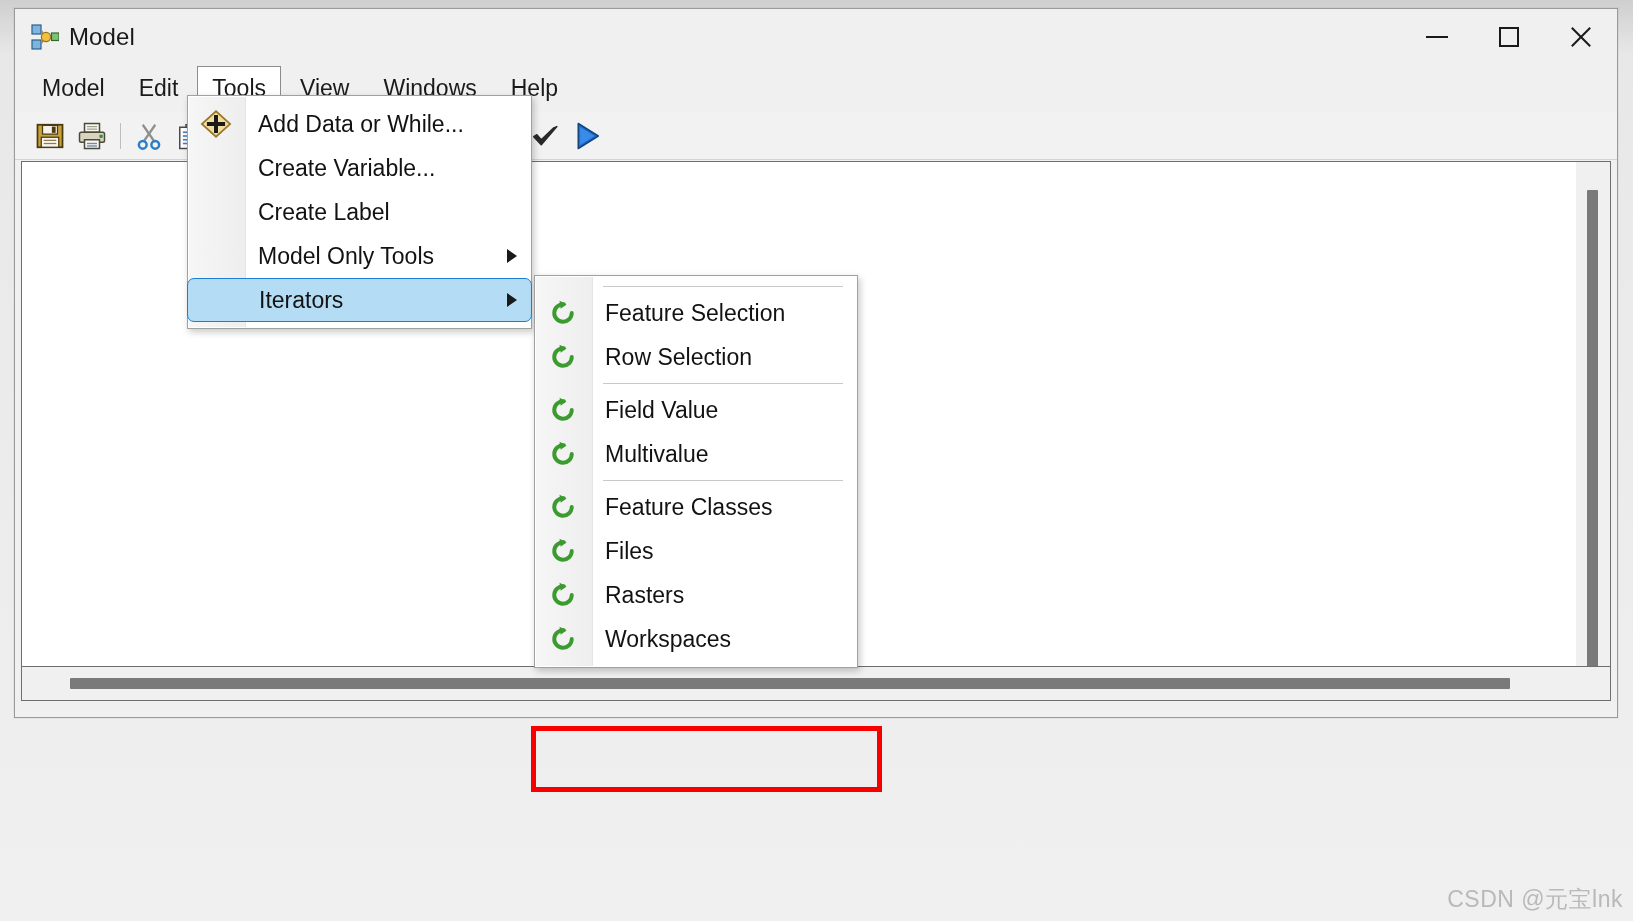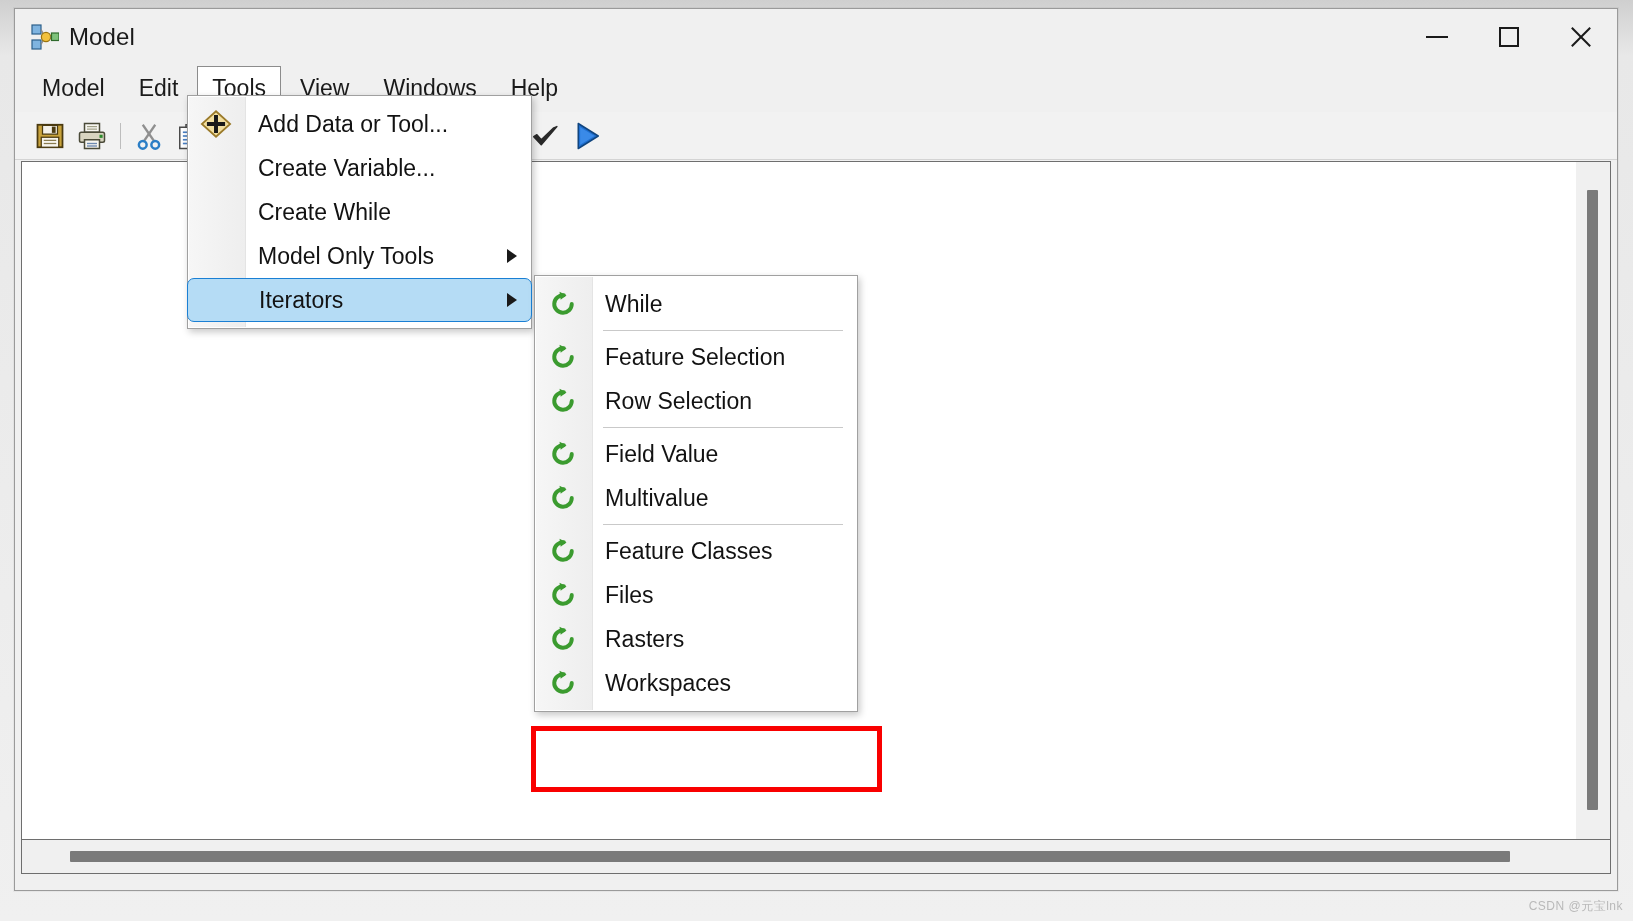--- a/index.html
+++ b/index.html
@@ -15,21 +15,21 @@
     font-family: "Liberation Sans", sans-serif;
     background: linear-gradient(to bottom, #cfcfcf 0%, #e8e8e8 6%, #f0f0f0 100%);
   }
 
   
   .window {
     position: absolute;
     left: 14px;
     top: 8px;
     width: 1604px;
-    height: 883px;
+    height: 710px;
     background: #f0f0f0;
     border: 1px solid #9a9a9a;
     box-sizing: border-box;
     box-shadow: 0 0 0 1px rgba(0,0,0,0.04);
   }
 
   
   .titlebar {
     position: absolute;
     left: 0; top: 0;
@@ -289,21 +289,21 @@
     box-sizing: border-box;
     z-index: 95;
     pointer-events: none;
   }
 
   
   .watermark {
     position: absolute;
     right: 10px;
     bottom: 6px;
-    font-size: 12px;
+    font-size: 23px;
     color: #b9b9b9;
     z-index: 120;
     letter-spacing: 0.5px;
     white-space: nowrap;
   }
 </style>
 </head>
 <body>
 
 <div id="screen">
@@ -483,55 +483,46 @@
   <div class="dropdown" id="insert-menu">
     <div class="dd-gutter"></div>
 
     <div class="dd-row">
       <span class="dd-icon">
         <svg width="34" height="34" viewBox="0 0 24 24">
           <path d="M12 3 L22 12 L12 21 L2 12 Z" fill="#f2dfa0" stroke="#9a7a2a" stroke-width="1.2"></path>
           <path d="M10.6 5.6 L13.4 5.6 L13.4 10.6 L18.4 10.6 L18.4 13.4 L13.4 13.4 L13.4 18.4 L10.6 18.4 L10.6 13.4 L5.6 13.4 L5.6 10.6 L10.6 10.6 Z" fill="#1a1a1a"></path>
         </svg>
       </span>
-      <span class="dd-label">Add Data or Tool...</span>
+      <span class="dd-label">Add Data or While...</span>
     </div>
 
     <div class="dd-row">
       <span class="dd-label">Create Variable...</span>
     </div>
 
     <div class="dd-row">
-      <span class="dd-label">Create While</span>
+      <span class="dd-label">Create Label</span>
     </div>
 
     <div class="dd-row">
       <span class="dd-label">Model Only Tools</span>
       <span class="dd-arrow"></span>
     </div>
 
     <div class="dd-row selected boxed">
       <span class="dd-label">Iterators</span>
       <span class="dd-arrow"></span>
     </div>
   </div>
 
   <div class="dropdown" id="iterators-menu">
     <div class="dd-gutter"></div>
 
 
-    <div class="dd-row">
-      <span class="dd-icon">
-        <svg width="28" height="28" viewBox="0 0 24 24">
-          <path d="M19.5 12 A7.5 7.5 0 1 1 12.6 4.52" fill="none" stroke="#3b9b2f" stroke-width="3.4" stroke-linecap="round"></path>
-          <path d="M9 1.6 L15 4.4 L10 8.4 Z" fill="#3b9b2f"></path>
-        </svg>
-      </span>
-      <span class="dd-label">While</span>
-    </div>
 
     <div class="dd-sep"></div>
 
     <div class="dd-row">
       <span class="dd-icon">
         <svg width="28" height="28" viewBox="0 0 24 24">
           <path d="M19.5 12 A7.5 7.5 0 1 1 12.6 4.52" fill="none" stroke="#3b9b2f" stroke-width="3.4" stroke-linecap="round"></path>
           <path d="M9 1.6 L15 4.4 L10 8.4 Z" fill="#3b9b2f"></path>
         </svg>
       </span>

